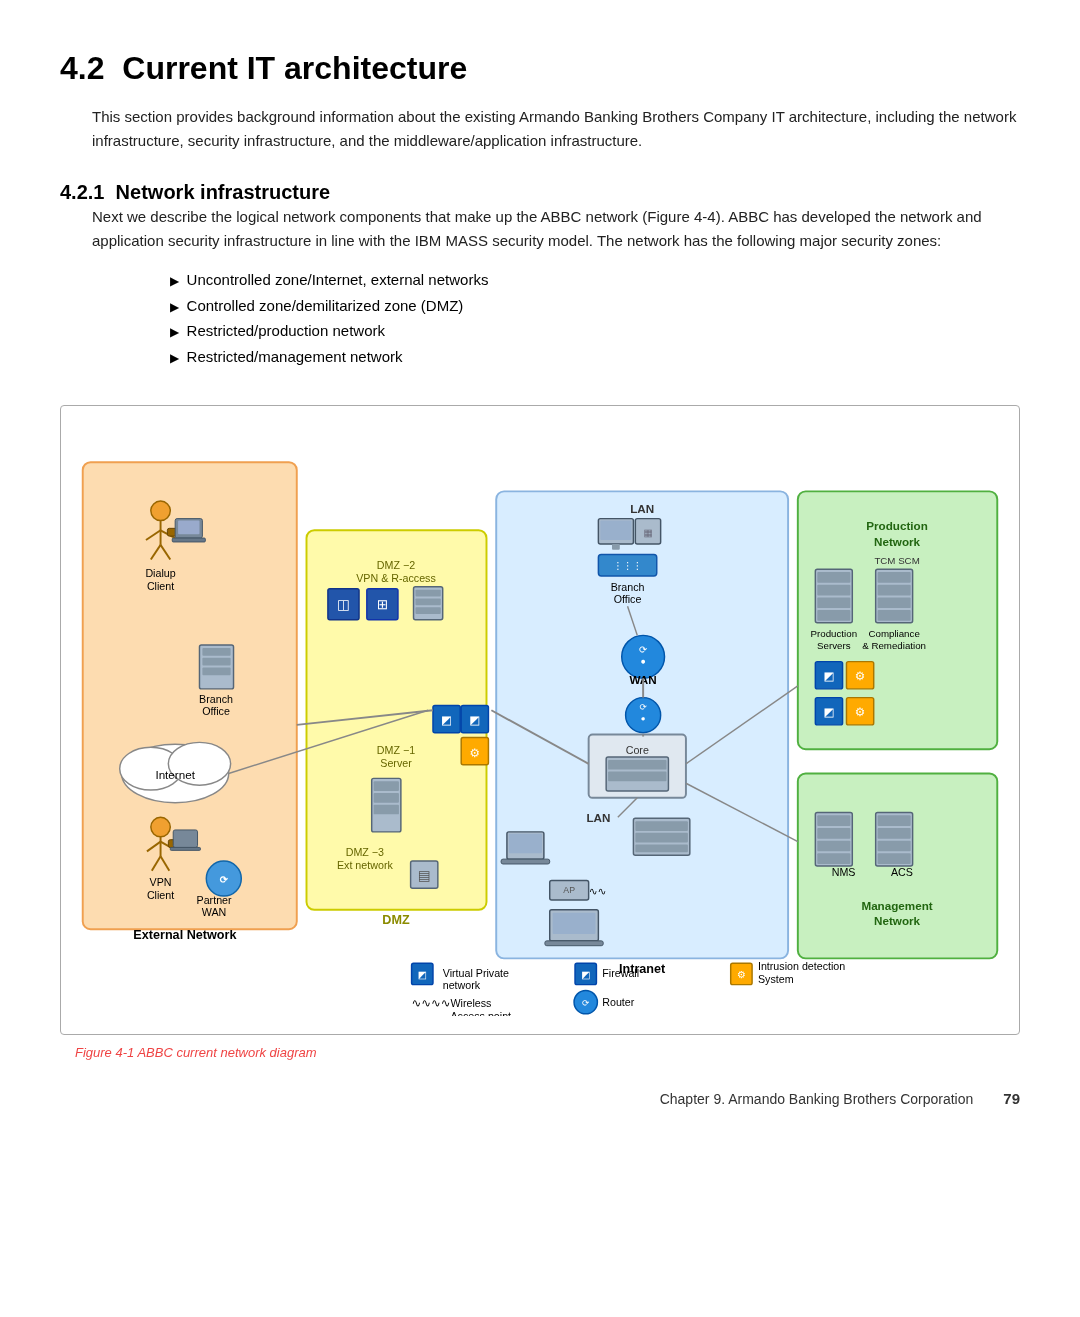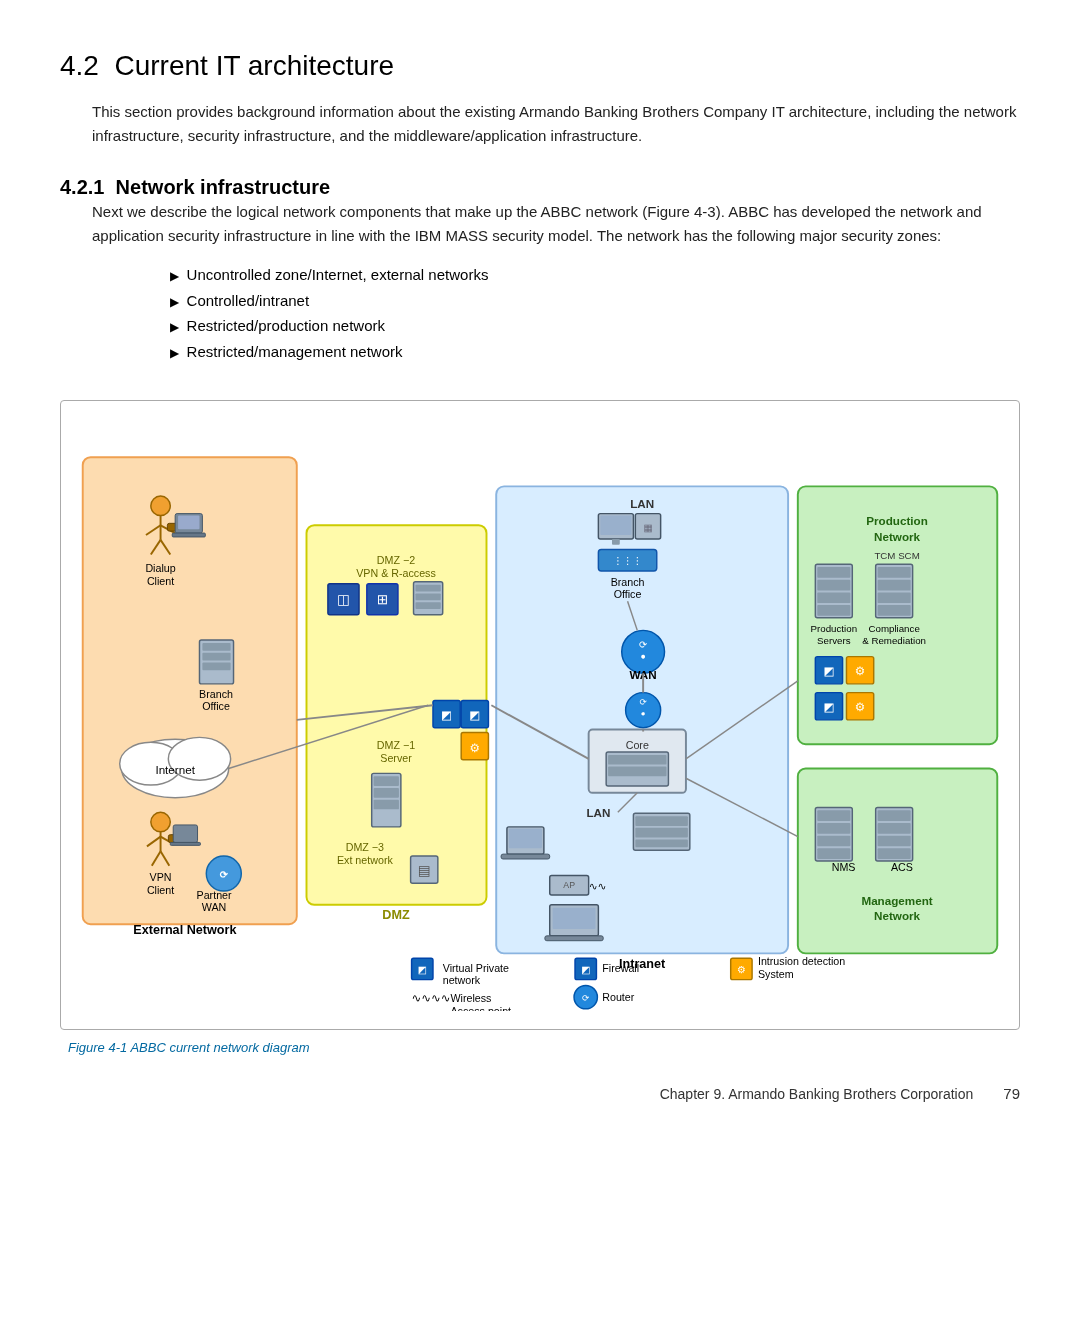--- a/index.html
+++ b/index.html
@@ -5,22 +5,22 @@
     * { box-sizing: border-box; margin: 0; padding: 0; }
     body {
       font-family: Arial, sans-serif;
       background: #fff;
       color: #000;
       width: 1080px;
       min-height: 1317px;
       padding: 40px 60px 60px 60px;
     }
     h1.section-title {
-      font-size: 28px;
-      font-weight: normal;
+      font-size: 32px;
+      font-weight: bold;
       margin-bottom: 18px;
       margin-top: 10px;
     }
     h2.subsection-title {
       font-size: 20px;
       font-weight: bold;
       margin-bottom: 1px;
       margin-top: 28px;
     }
     .body-text {
@@ -59,59 +59,59 @@
 
     
     .diagram-svg {
       width: 100%;
       height: 100%;
     }
 
     .figure-caption {
       font-size: 13px;
       font-style: italic;
-      color: #0369a1;
+      color: #ef4444;
       margin-bottom: 30px;
-      margin-left: 8px;
+      margin-left: 15px;
     }
 
     .page-footer {
       display: flex;
       justify-content: flex-end;
       align-items: center;
       margin-top: 30px;
       font-size: 14px;
       color: #333;
     }
     .page-footer .chapter-text {
       margin-right: 30px;
     }
     .page-footer .page-num {
-      font-weight: normal;
+      font-weight: bold;
       font-size: 15px;
     }
   </style>
 </head>
 <body>
 
 <h1 class="section-title">
   <span>4.2</span>&nbsp;&nbsp;<span>Current IT architecture</span>
 </h1>
 
 <p class="body-text">This section provides background information about the existing Armando Banking Brothers Company IT architecture, including the network infrastructure, security infrastructure, and the middleware/application infrastructure.</p>
 
 <h2 class="subsection-title">
   <span>4.2.1</span>&nbsp;&nbsp;<span>Network infrastructure</span>
 </h2>
 
-<p class="body-text">Next we describe the logical network components that make up the ABBC network (Figure 4-3). ABBC has developed the network and application security infrastructure in line with the IBM MASS security model. The network has the following major security zones:</p>
+<p class="body-text">Next we describe the logical network components that make up the ABBC network (Figure 4-4). ABBC has developed the network and application security infrastructure in line with the IBM MASS security model. The network has the following major security zones:</p>
 
 <ul class="bullet-list">
   <li>Uncontrolled zone/Internet, external networks</li>
-  <li>Controlled/intranet</li>
+  <li>Controlled zone/demilitarized zone (DMZ)</li>
   <li>Restricted/production network</li>
   <li>Restricted/management network</li>
 </ul>
 
 <div class="diagram-wrapper">
   <svg class="diagram-svg" viewBox="0 0 960 590" xmlns="http://www.w3.org/2000/svg">
 
     <rect x="10" y="30" width="220" height="480" rx="8" fill="#FDDCB0" stroke="#F0A050" stroke-width="2"></rect>
     <text x="115" y="520" text-anchor="middle" font-size="13" font-weight="bold" fill="#000">External Network</text>
 

